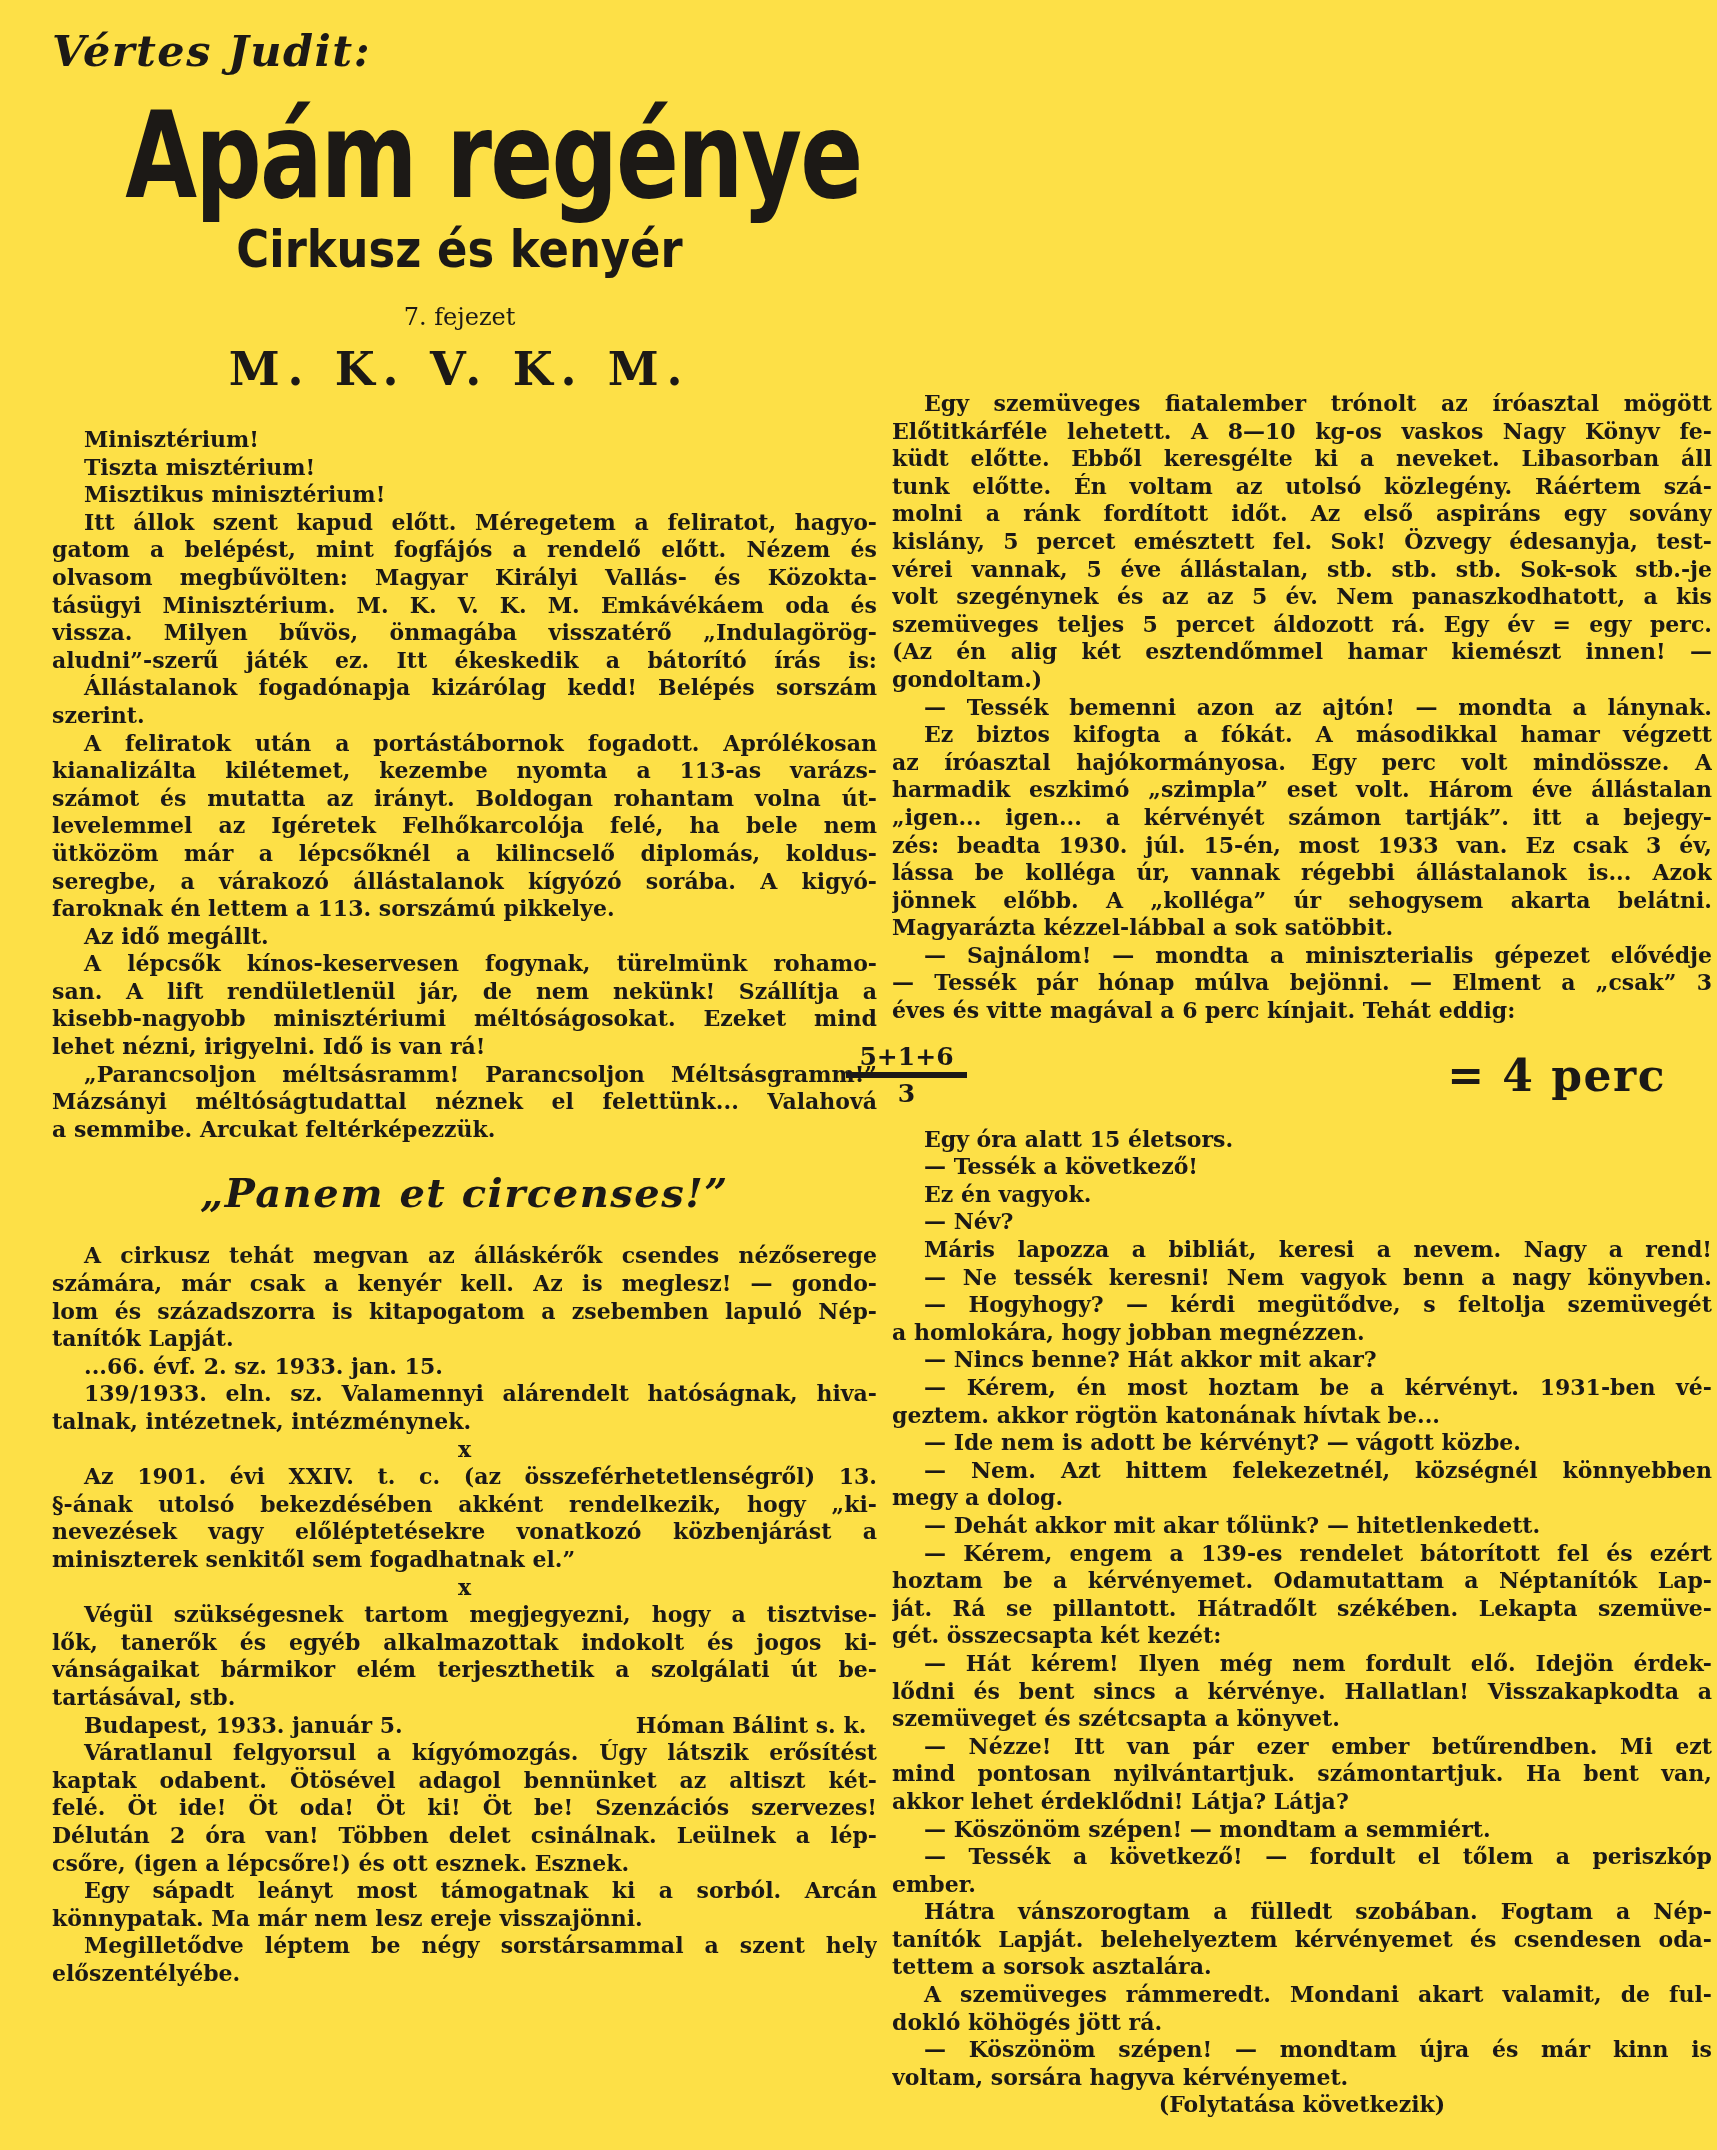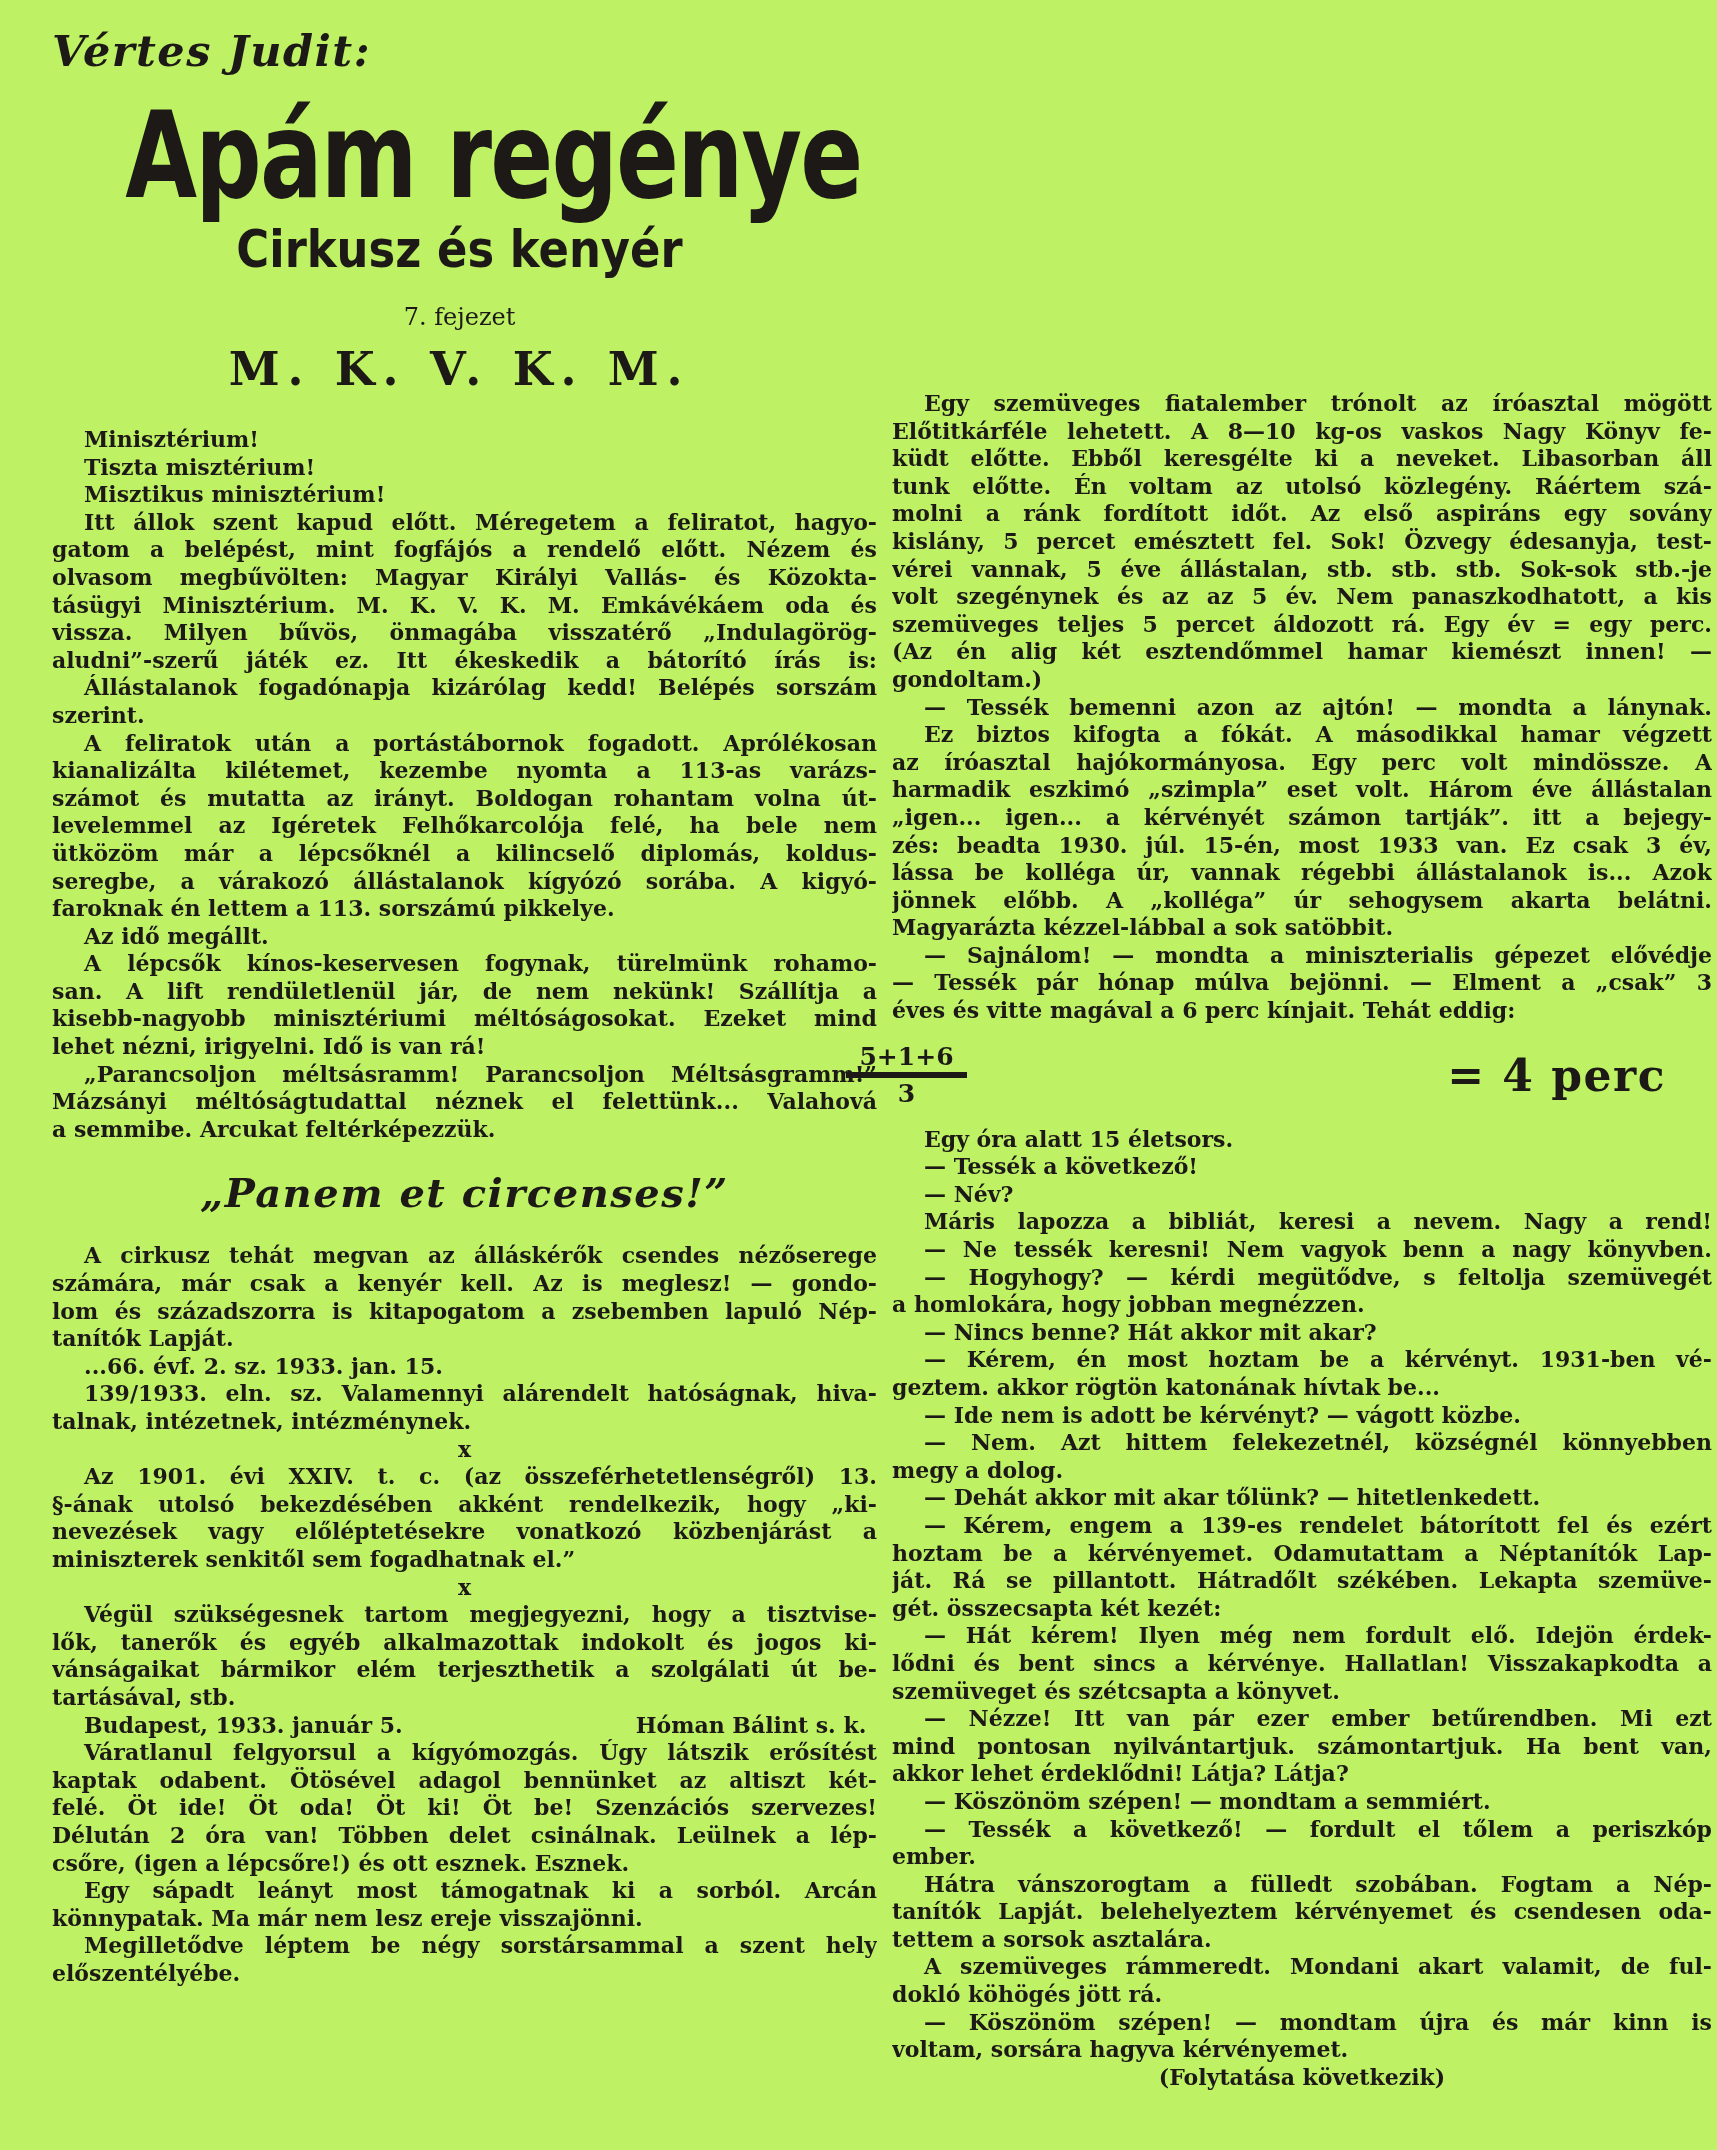--- a/index.html
+++ b/index.html
@@ -1,19 +1,19 @@
 <!DOCTYPE html>
 <html style="font-size:12.2px"><head>
 <meta charset="utf-8">
 <style>
   html,body{margin:0;padding:0;}
   .page{
     position:relative;
     width:1717px;height:2151px;
-    background:#bef264;
+    background:#fde047;
     color:#1c1916;
     font-family:"DejaVu Serif", serif;
     overflow:hidden;
   }
   
   .author{
     position:absolute;left:52px;top:26px;
     font-size:43px;font-weight:bold;font-style:italic;
     letter-spacing:1.5px;
   }
@@ -170,20 +170,21 @@
       <div class="formula">
         <span class="frac">
           <span class="num">5+1+6</span>
           <span class="bar"></span>
           <span class="den">3</span>
         </span>
         <span class="res">= 4 perc</span>
       </div>
       <div class="ln ind">Egy óra alatt 15 életsors.</div>
       <div class="ln ind">— Tessék a következő!</div>
+      <div class="ln ind">Ez én vagyok.</div>
       <div class="ln ind">— Név?</div>
       <div class="ln ind jst">Máris lapozza a bibliát, keresi a nevem. Nagy a rend!</div>
       <div class="ln ind jst">— Ne tessék keresni! Nem vagyok benn a nagy könyvben.</div>
       <div class="ln ind jst">— Hogyhogy? — kérdi megütődve, s feltolja szemüvegét</div>
       <div class="ln">a homlokára, hogy jobban megnézzen.</div>
       <div class="ln ind">— Nincs benne? Hát akkor mit akar?</div>
       <div class="ln ind jst">— Kérem, én most hoztam be a kérvényt. 1931-ben vé-</div>
       <div class="ln">geztem. akkor rögtön katonának hívtak be...</div>
       <div class="ln ind">— Ide nem is adott be kérvényt? — vágott közbe.</div>
       <div class="ln ind jst">— Nem. Azt hittem felekezetnél, községnél könnyebben</div>

